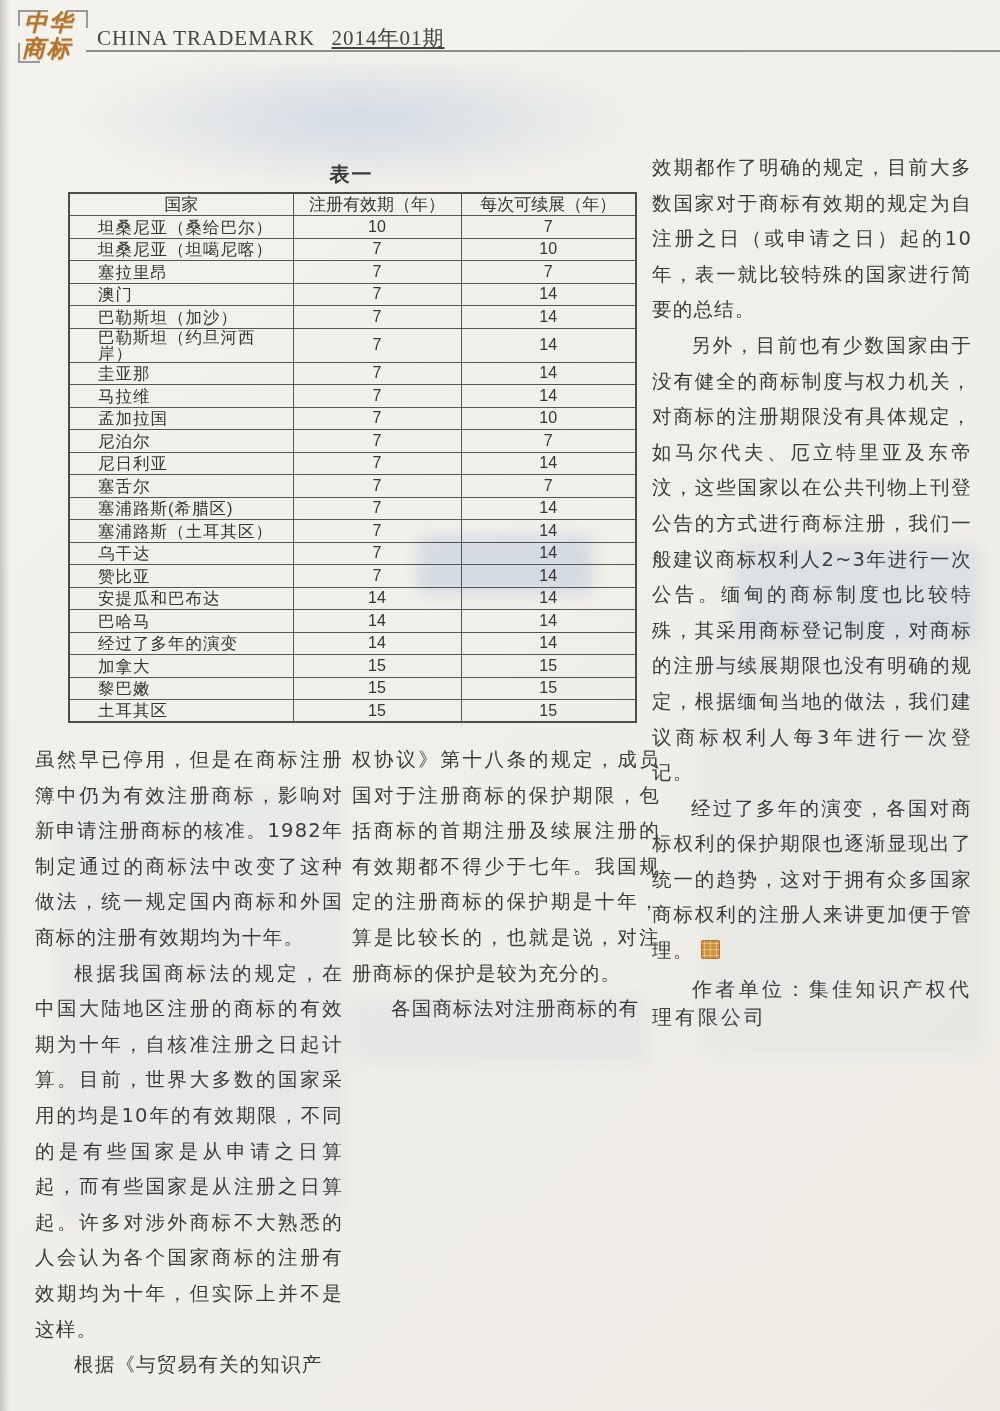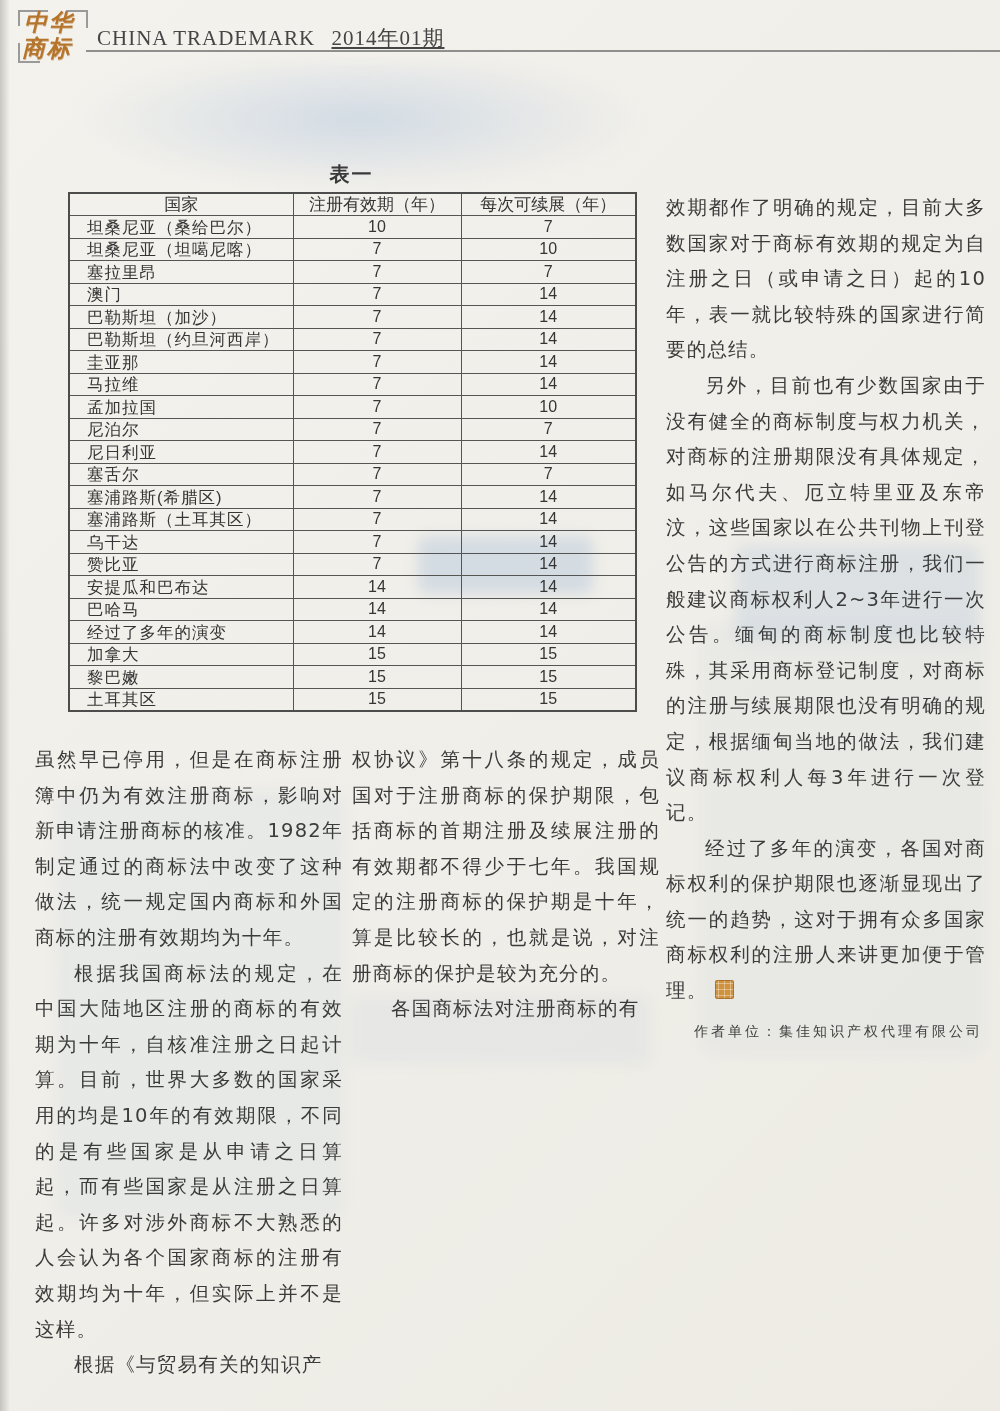--- a/index.html
+++ b/index.html
@@ -82,38 +82,38 @@
   }
   .reg-table th, .reg-table td {
     border: 1.5px solid #555553;
     height: 22.5px; padding: 0 4px;
     font-weight: normal; font-size: 16.5px; line-height: 1;
   }
   .reg-table th { text-align: center; font-size: 17px; }
   .reg-table col.c-country { width: 224px; }
   .reg-table col.c-valid   { width: 168px; }
   .reg-table col.c-renew   { width: 175px; }
-  .reg-table td.country { text-align: left; padding-left: 17px; letter-spacing: 1px; }
+  .reg-table td.country { text-align: left; padding-left: 28px; letter-spacing: 1px; }
   .reg-table td.num { text-align: center; font-size: 16px; }
 
   
   .textcol { position: absolute; text-align: justify; }
   .textcol p {
     font-size: 19.5px; line-height: 35.6px; letter-spacing: 1.2px;
     color: #3b3b3b; text-align: justify; text-justify: inter-character;
   }
   .textcol p.indent { text-indent: 2em; }
   .col-left   { left: 35px;  top: 742px; width: 308px; }
   .col-middle { left: 352px; top: 742px; width: 308px; }
-  .col-right  { left: 666px; top: 150px; width: 320px; margin-top: 40px; }
+  .col-right  { left: 652px; top: 150px; width: 320px; }
 
   .author {
     margin-top: 6px;
     font-family: "Liberation Serif", "DejaVu Serif", serif;
-    font-size: 14px; line-height: 34px; letter-spacing: 3px;
+    font-size: 20px; line-height: 28px; letter-spacing: 3px;
     color: #404040; text-indent: 2em; text-align: justify;
   }
 
   .seal {
     display: inline-block; width: 19px; height: 19px; margin-left: 8px;
     vertical-align: -2px; background: #cf9340; border-radius: 2px;
     background-image:
       linear-gradient(rgba(255,255,255,0.35) 1px, transparent 1px),
       linear-gradient(90deg, rgba(255,255,255,0.35) 1px, transparent 1px);
     background-size: 6px 6px; background-position: 3px 3px;

